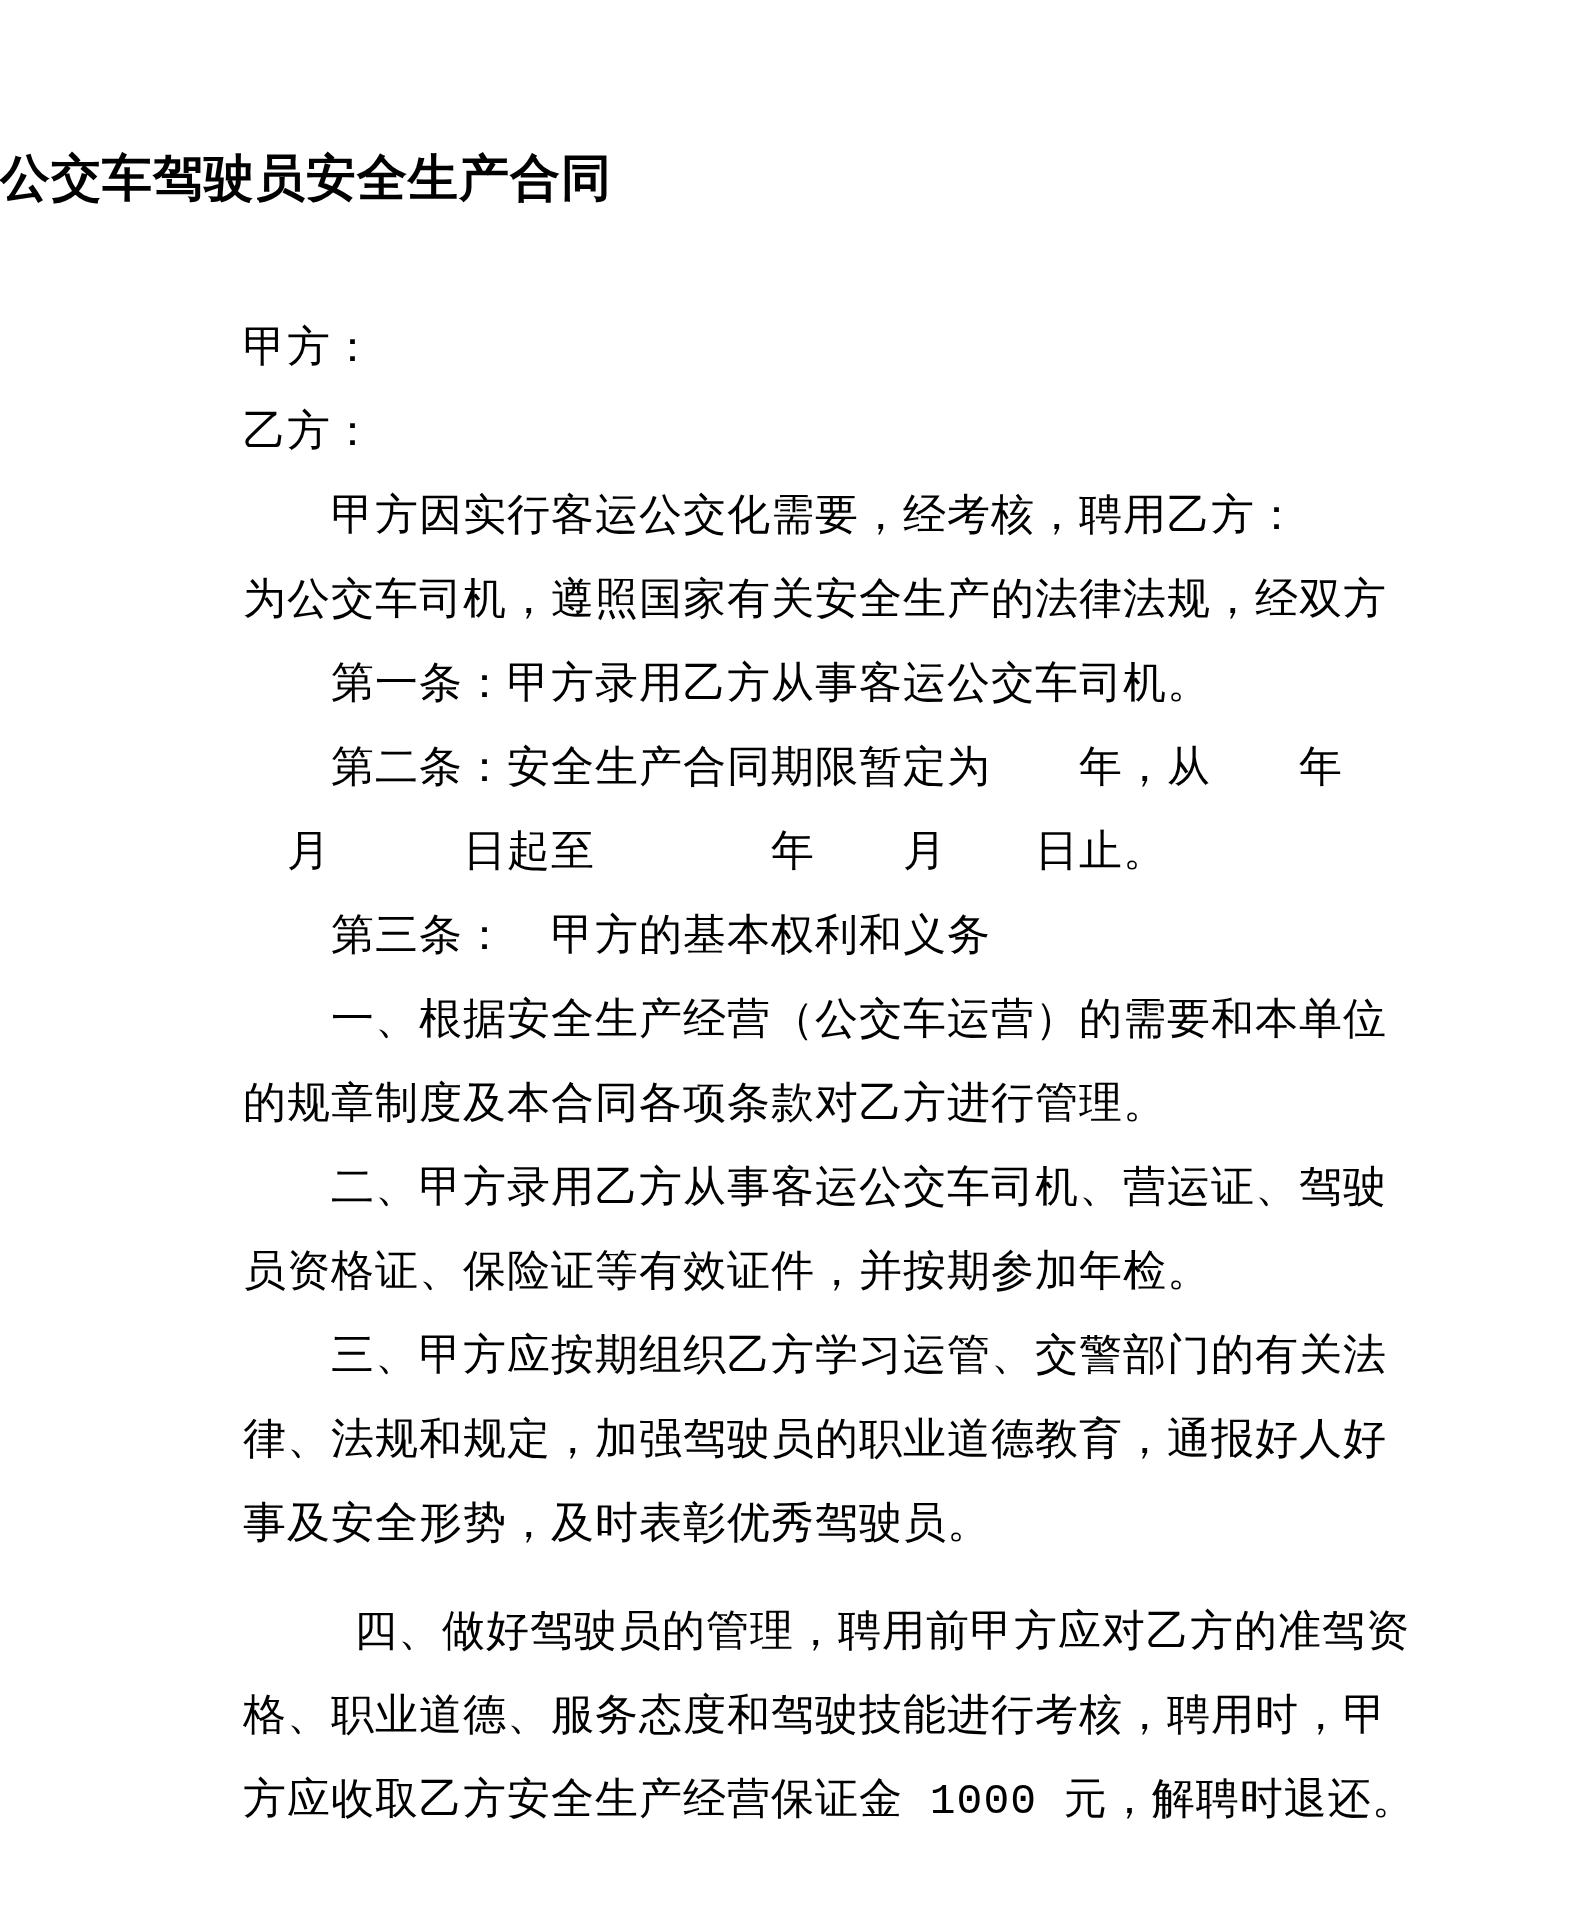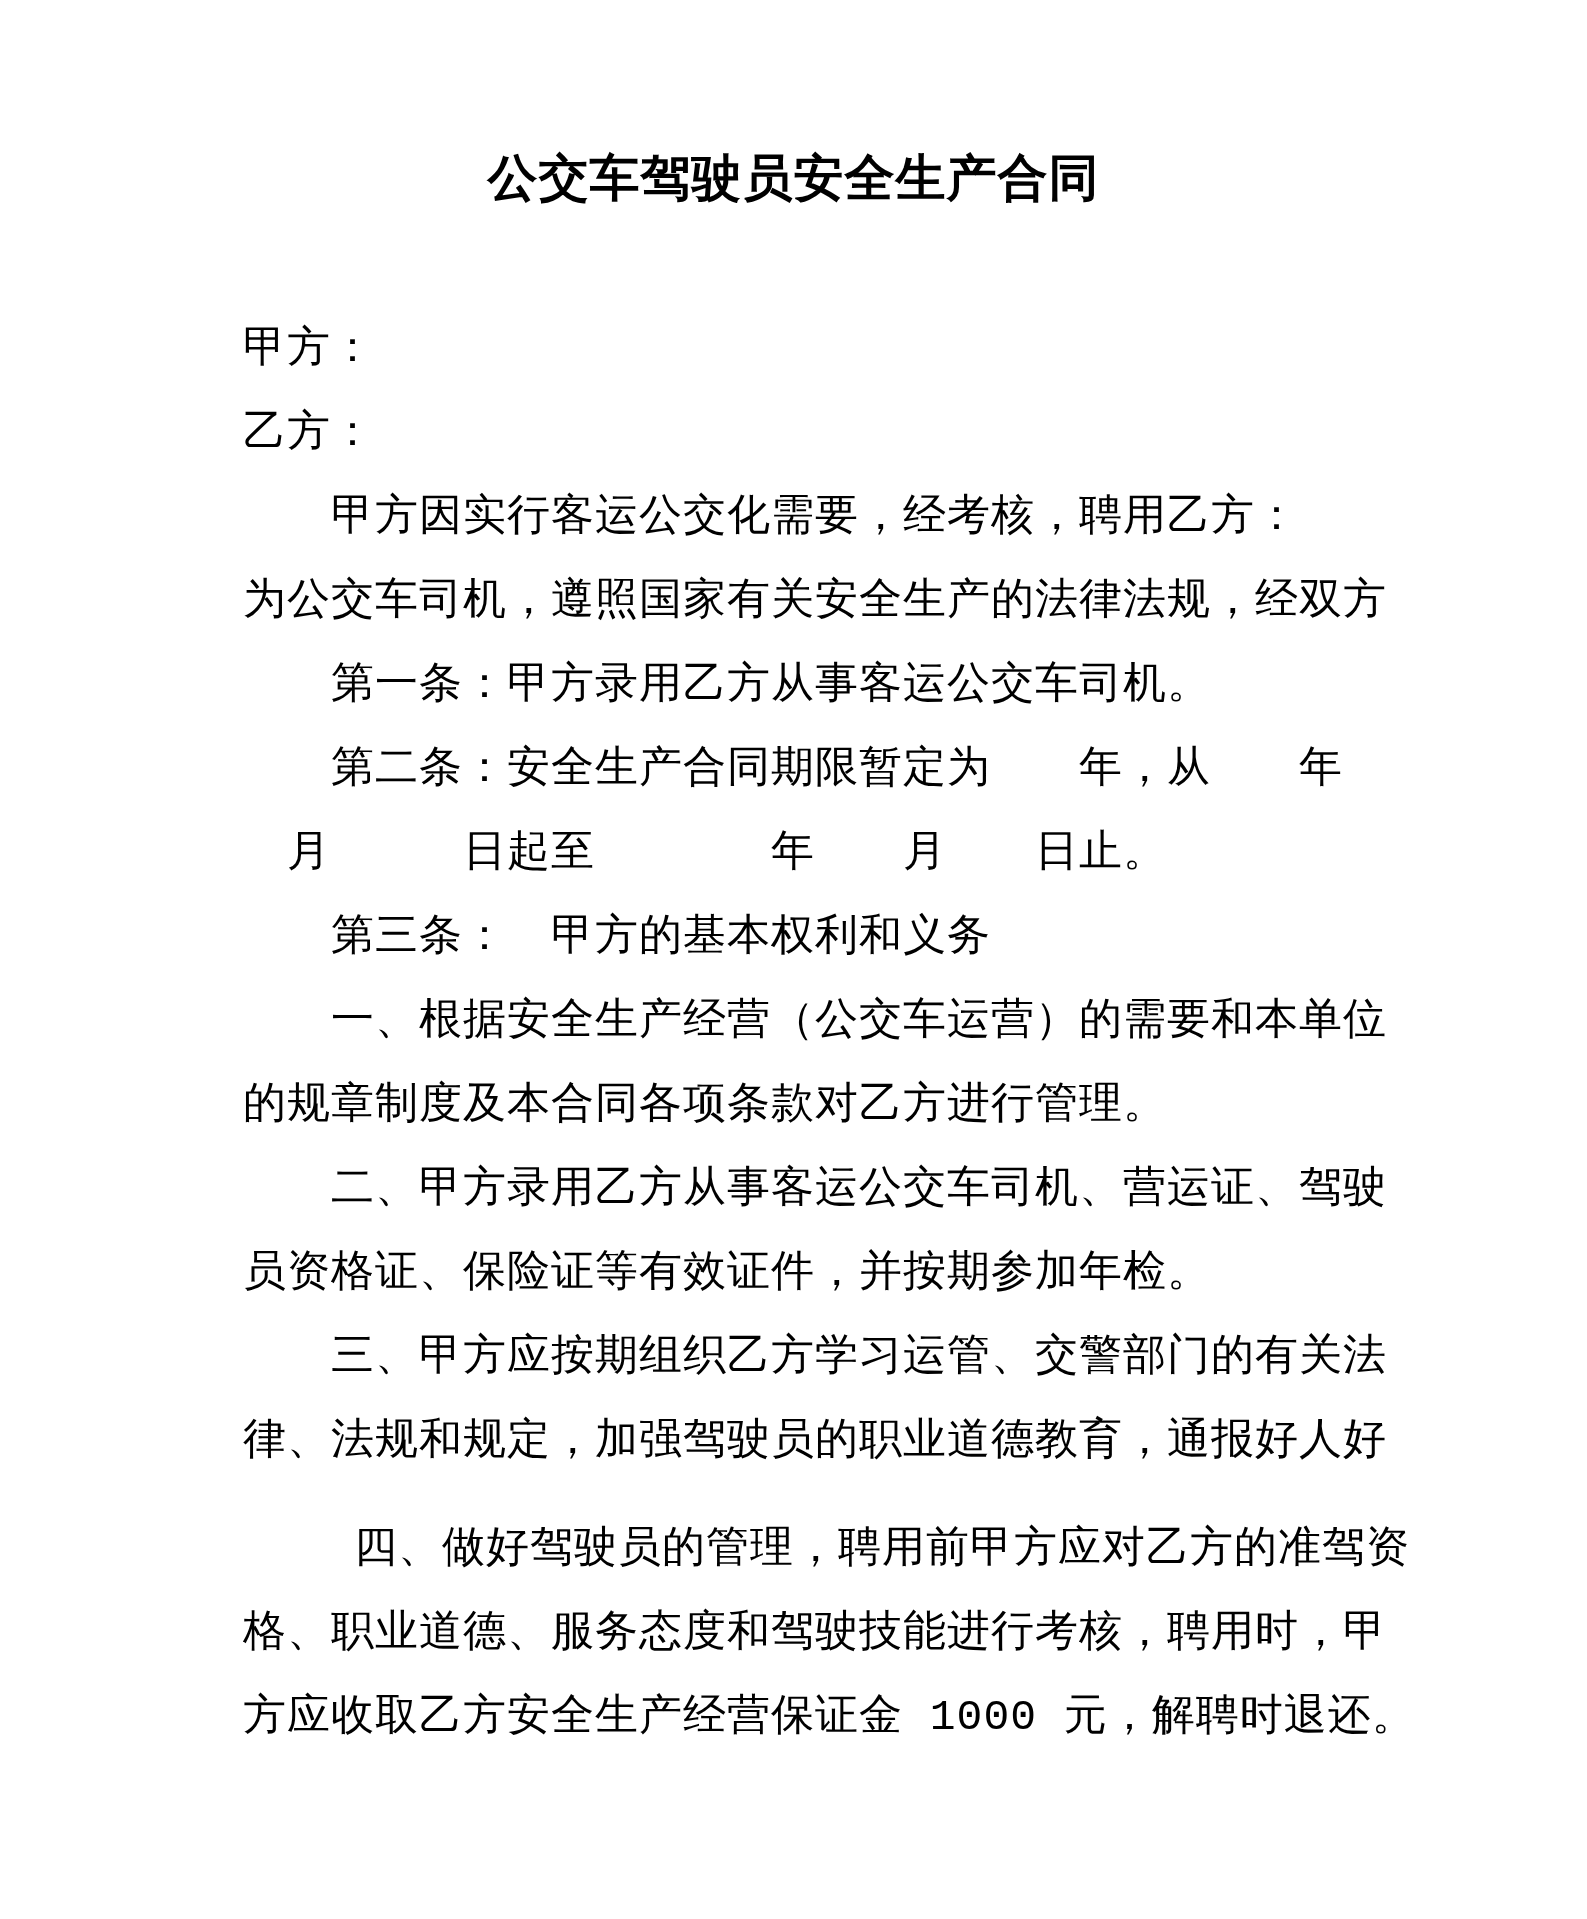--- a/index.html
+++ b/index.html
@@ -14,21 +14,20 @@
     color: #000000;
     font-family: "Liberation Serif", "DejaVu Serif", serif;
     overflow: hidden;
   }
   .doc-title {
     position: absolute;
     top: 150px;
     left: 0;
     width: 100%;
     margin: 0;
-    text-align: center;
     font-size: 50px;
     font-weight: bold;
     line-height: 56px;
     letter-spacing: 1px;
     white-space: pre;
   }
   .doc-body {
     position: absolute;
     left: 243px;
     top: 308px;
@@ -60,17 +59,18 @@
     <div class="line">　　第一条：甲方录用乙方从事客运公交车司机。</div>
     <div class="line">　　第二条：安全生产合同期限暂定为　　年，从　　年</div>
     <div class="line">　月　　　日起至　　　　年　　月　　日止。</div>
     <div class="line">　　第三条：　甲方的基本权利和义务</div>
     <div class="line">　　一、根据安全生产经营（公交车运营）的需要和本单位</div>
     <div class="line">的规章制度及本合同各项条款对乙方进行管理。</div>
     <div class="line">　　二、甲方录用乙方从事客运公交车司机、营运证、驾驶</div>
     <div class="line">员资格证、保险证等有效证件，并按期参加年检。</div>
     <div class="line">　　三、甲方应按期组织乙方学习运管、交警部门的有关法</div>
     <div class="line">律、法规和规定，加强驾驶员的职业道德教育，通报好人好</div>
+    <div class="line">事及安全形势，及时表彰优秀驾驶员。</div>
     <div class="line gap-before">　　四、做好驾驶员的管理，聘用前甲方应对乙方的准驾资</div>
     <div class="line">格、职业道德、服务态度和驾驶技能进行考核，聘用时，甲</div>
     <div class="line">方应收取乙方安全生产经营保证金 1000 元，解聘时退还。</div>
   </div>
 </div>
 
 </body></html>

